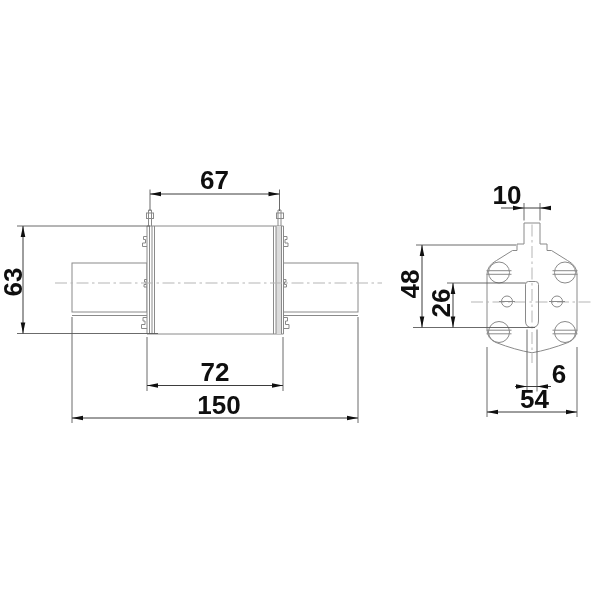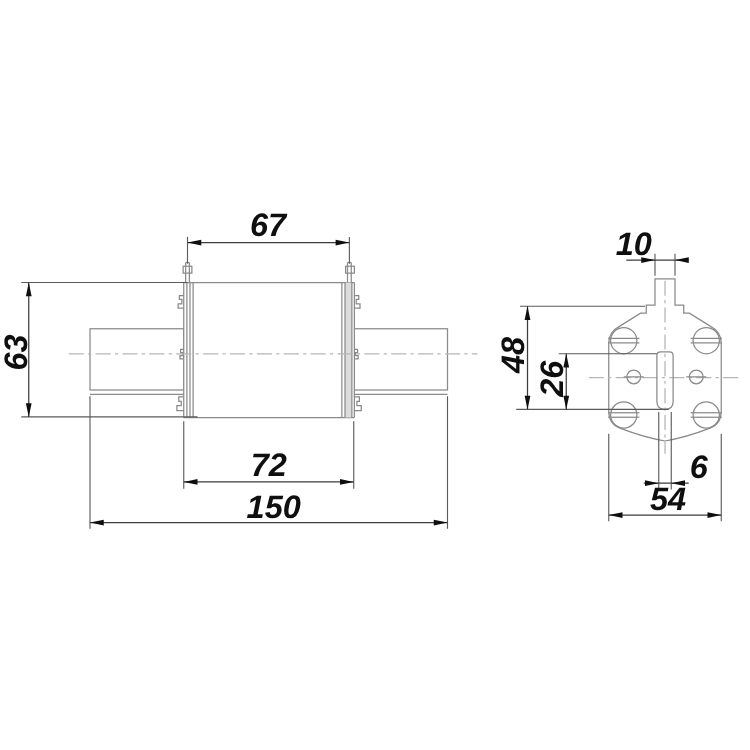--- a/index.html
+++ b/index.html
@@ -1,16 +1,16 @@
 <!DOCTYPE html>
 <html><head>
 <meta charset="utf-8">
 <style>
   html,body{margin:0;padding:0;background:#ffffff;}
-  #canvas-wrap{width:600px;height:600px;background:#ffffff;position:relative;overflow:hidden;font-style:italic;}
+  #canvas-wrap{width:600px;height:600px;background:#ffffff;position:relative;overflow:hidden;}
   svg{display:block;}
   text.dim{font-family:"Liberation Sans","DejaVu Sans",sans-serif;font-weight:bold;font-size:26px;fill:#0f0f0f;}
   .geo{stroke:#8a8a8a;stroke-width:1;fill:none;}
   .geo-fill{stroke:#8a8a8a;stroke-width:1;fill:#ffffff;}
   .cap{fill:#dcdcdc;stroke:none;}
   .cl{stroke:#b5b5b5;stroke-width:1;fill:none;stroke-dasharray:12 3.5 2.5 3.5;}
   .dim-line{stroke:#3d3d3d;stroke-width:1;fill:none;}
   .ext{stroke:#5a5a5a;stroke-width:0.9;fill:none;}
   .arr{fill:#0f0f0f;stroke:none;}
 </style>

